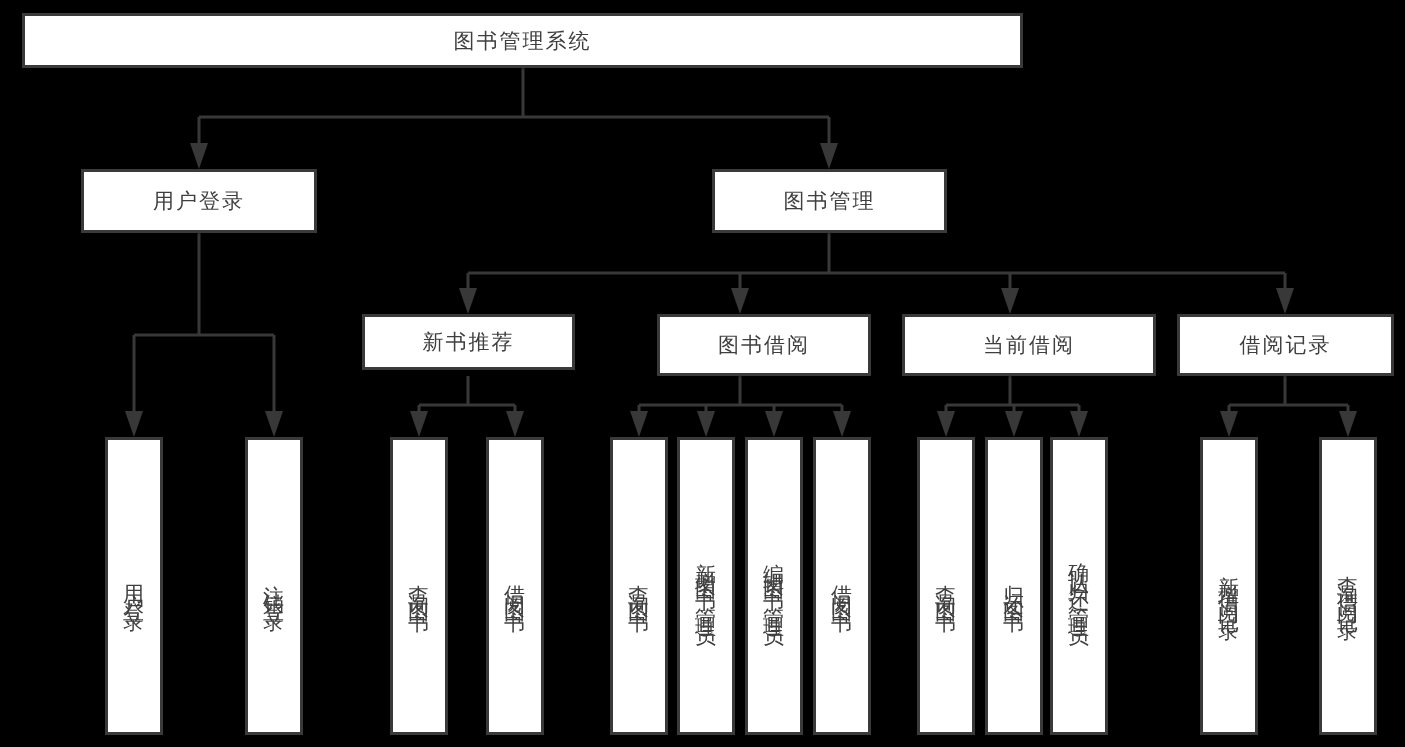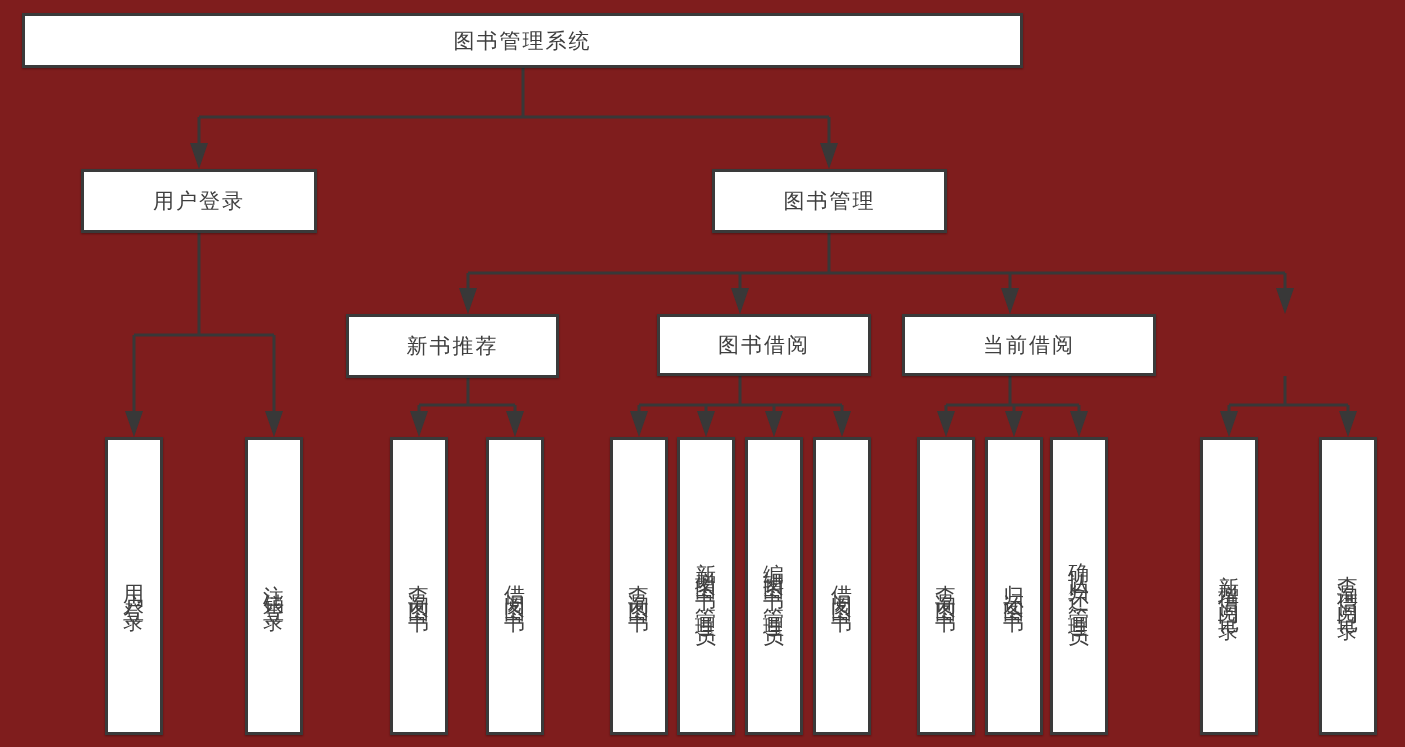--- a/index.html
+++ b/index.html
@@ -1,17 +1,17 @@
 <!DOCTYPE html>
 <html><head>
 <meta charset="utf-8">
 <style>
   html,body{margin:0;padding:0;background:#ffffff;}
   #stage{
-    position:relative;width:1405px;height:747px;background:#7f1d1d;overflow:hidden;
+    position:relative;width:1405px;height:747px;background:#000000;overflow:hidden;
     font-family:"Liberation Sans","DejaVu Sans",sans-serif;
   }
   #wires{position:absolute;left:0;top:0;width:1405px;height:747px;}
   #wires .ln{fill:none;stroke:#383838;stroke-width:3;}
   #wires .ah{fill:#383838;stroke:none;}
   .node{
     position:absolute;box-sizing:border-box;background:#ffffff;
     border:3px solid #3a3a3a;box-shadow:0 1px 2px rgba(0,0,0,0.35);
     display:flex;align-items:center;justify-content:center;
   }
@@ -79,28 +79,31 @@
     <span class="lbl">图书管理系统</span>
   </div>
 
   <div class="node" style="left:81px;top:169px;width:236px;height:64px">
     <span class="lbl">用户登录</span>
   </div>
   <div class="node" style="left:712px;top:169px;width:235px;height:64px">
     <span class="lbl">图书管理</span>
   </div>
 
-  <div class="node" style="left:346px;top:314px;width:213px;height:64px">
+  <div class="node" style="left:362px;top:314px;width:213px;height:56px">
     <span class="lbl">新书推荐</span>
   </div>
   <div class="node" style="left:657px;top:314px;width:214px;height:62px">
     <span class="lbl">图书借阅</span>
   </div>
   <div class="node" style="left:902px;top:314px;width:254px;height:62px">
     <span class="lbl">当前借阅</span>
+  </div>
+  <div class="node" style="left:1177px;top:314px;width:217px;height:62px">
+    <span class="lbl">借阅记录</span>
   </div>
 
   <div class="node tall" style="left:105px;top:437px;width:58px;height:298px">
     <span class="lbl">用户登录</span>
   </div>
   <div class="node tall" style="left:245px;top:437px;width:58px;height:298px">
     <span class="lbl">注销登录</span>
   </div>
 
   <div class="node tall" style="left:390px;top:437px;width:58px;height:298px">

